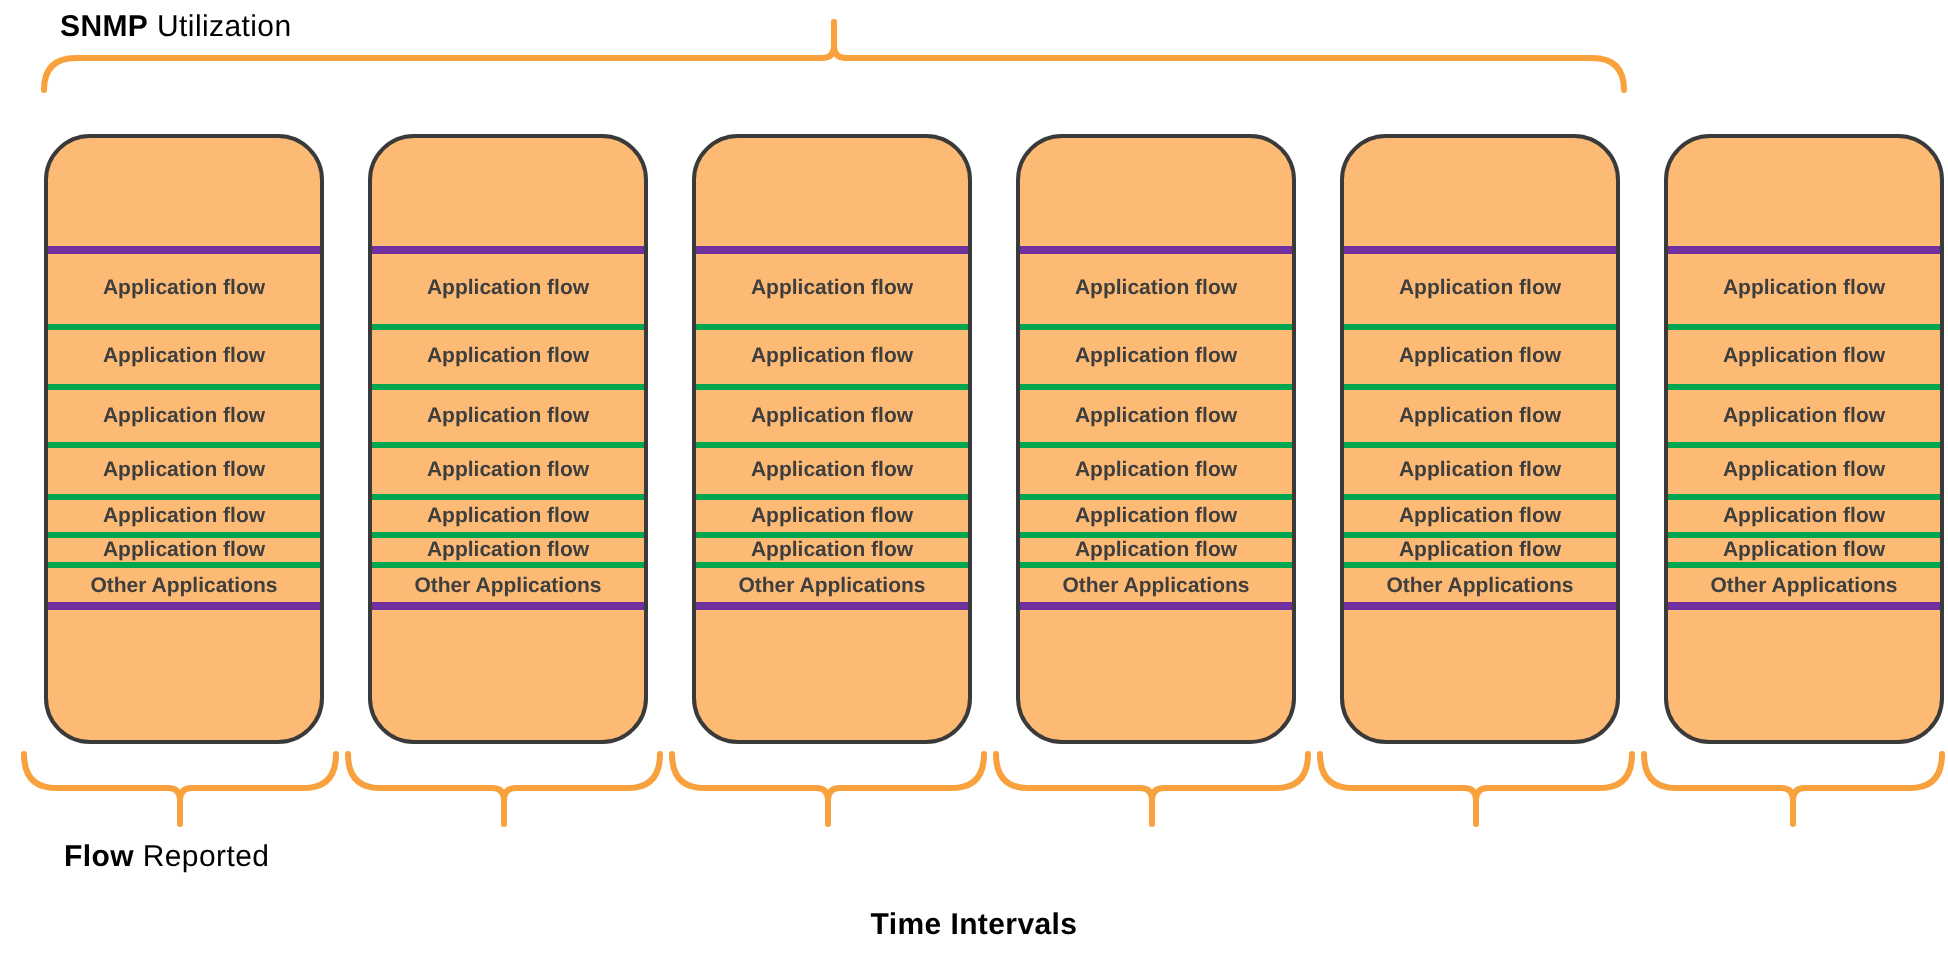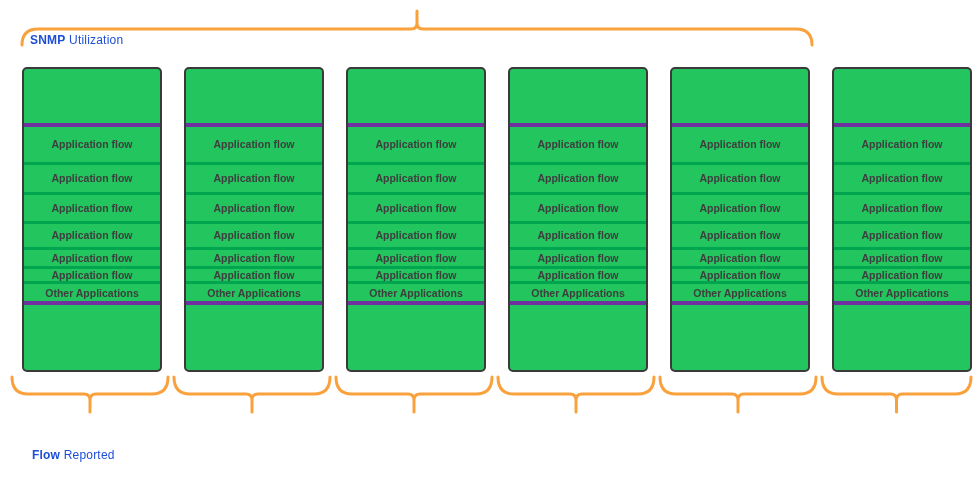--- a/index.html
+++ b/index.html
@@ -13,44 +13,43 @@
     color: #3a3a3a;
   }
   .brace-layer {
     position: absolute;
     left: 0; top: 0;
     width: 974px; height: 479px;
     pointer-events: none;
   }
   .label {
     position: absolute;
-    font-size: 12px;
-    color: #1d4ed8;
+    font-size: 15px;
+    color: #000000;
     letter-spacing: 0.2px;
     white-space: nowrap;
-    margin-top: 28px;
   }
   .label .w1 { font-weight: 700; }
   .label .w2 { font-weight: 400; }
   .title-label { left: 30px; top: 5px; }
   .flow-reported-label { left: 32px; top: 420px; }
   .time-intervals-label {
     left: 0; right: 0; top: 454px;
     text-align: center;
     font-weight: 700;
   }
   .card {
     position: absolute;
     top: 67px;
     width: 140px;
     height: 305px;
     box-sizing: border-box;
     border: 2.5px solid #3a3a3a;
-    border-radius: 5px;
-    background: #22c55e;
+    border-radius: 23px;
+    background: #fdba74;
   }
   .row {
     position: absolute;
     left: 0; right: 0;
     display: flex;
     align-items: center;
     justify-content: center;
     overflow: hidden;
   }
   .row span {

